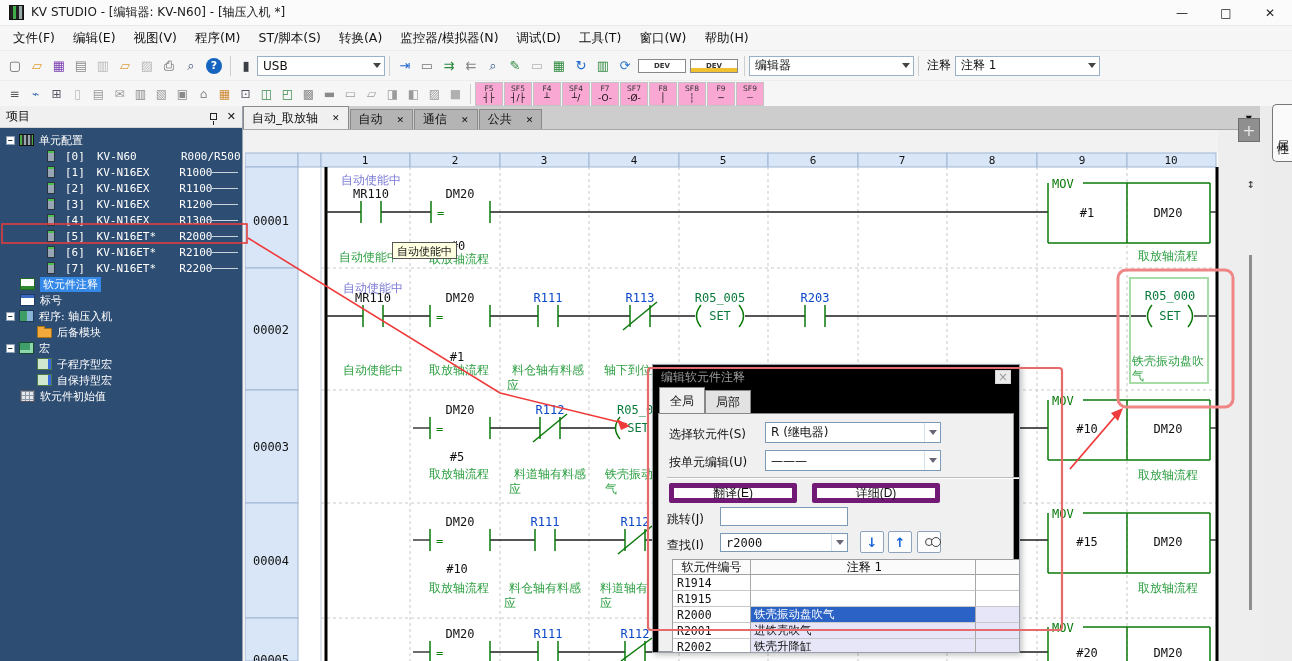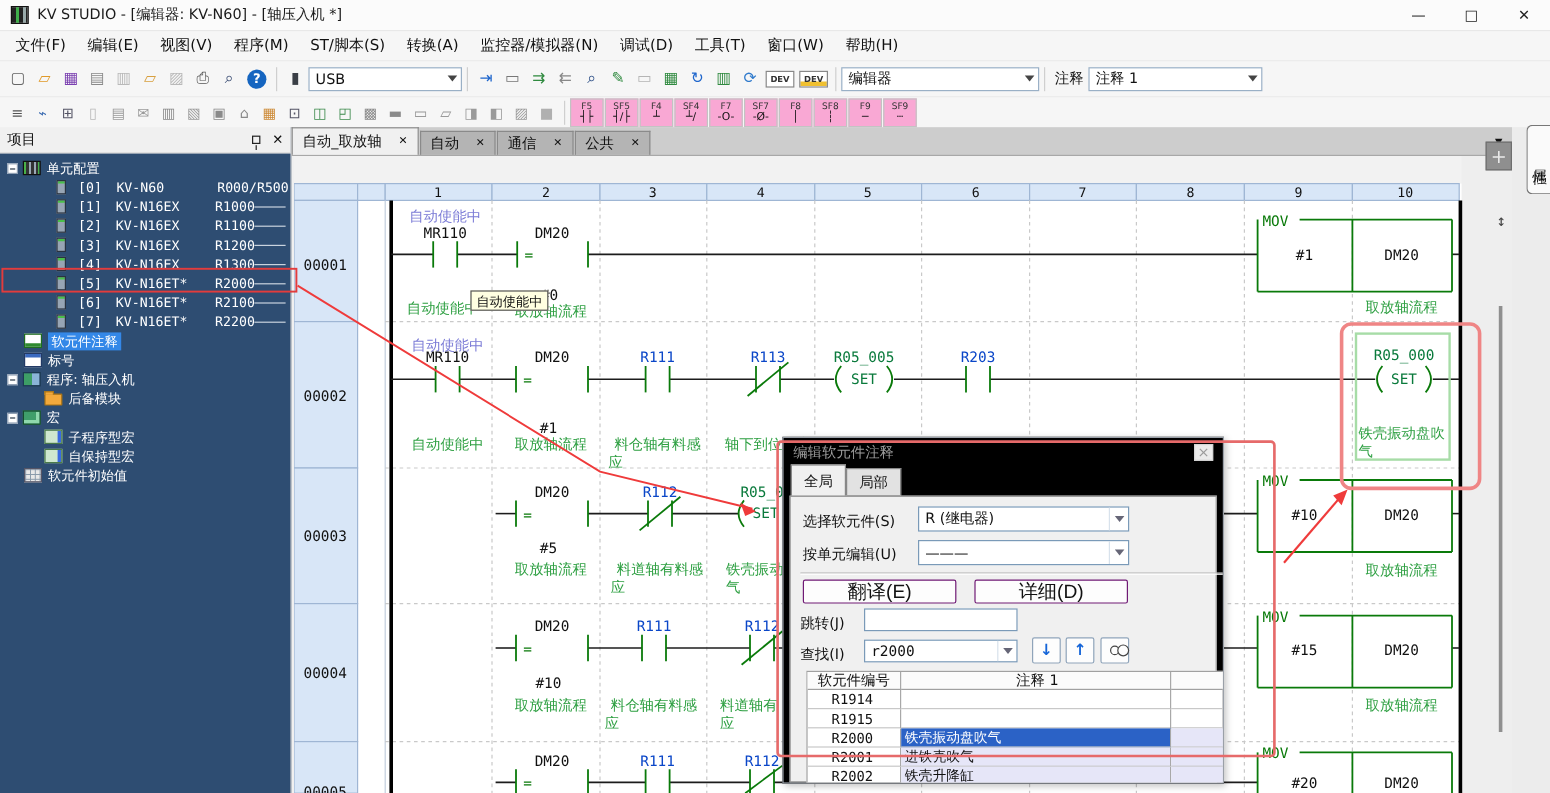--- a/index.html
+++ b/index.html
@@ -24,21 +24,21 @@
   #toolbar1 { left:0; top:50px; width:1292px; height:30px; background:#f6f6f6; border-top:1px solid #ececec; display:flex; align-items:center; padding-left:4px; }
   #toolbar2 { left:0; top:80px; width:1292px; height:26px; background:#f6f6f6; border-top:1px solid #ececec; display:flex; align-items:center; padding-left:4px; }
   .ico { width:22px; height:20px; display:flex; align-items:center; justify-content:center; font-size:13px; border-radius:2px; }
   .ico::before { content:attr(data-glyph); }
   #toolbar2 .ico { width:21px; height:18px; font-size:12px; }
   .tsep { width:1px; height:20px; background:#cfcfcf; margin:0 4px; flex:none; }
   .help-ico { width:16px; height:16px; margin:0 4px; border-radius:50%; background:#1565c0; color:#fff; font-size:11px; font-weight:bold; display:flex; align-items:center; justify-content:center; }
   .combo { height:20px; background:#fff; border:1px solid #9ab0c6; display:flex; align-items:center; font-size:12px; color:#111; padding-left:5px; position:relative; }
   .combo .dd { margin-left:auto;width:14px;height:100%;display:flex;align-items:center;justify-content:center; }
   .combo .dd::before { content:""; border:4px solid transparent; border-top:5px solid #444; margin-top:4px; }
-  .dev-badge { font-size:7px; font-weight:bold; color:#333; border:1px solid #888; background:#fff; padding:2px 3px; margin:0 2px; }
+  .dev-badge { font-size:7px; font-weight:bold; color:#333; border:1px solid #888; background:#fff; padding:2px 15px; margin:0 2px; }
   .dev-badge.dev2 { box-shadow:inset 0 -4px 0 #f0c030; }
   .tlabel { font-size:12px; color:#111; margin:0 4px; }
   .fkey { width:28px; height:24px; border:1px solid #c3c3c3; background:#f9a8d4; margin-right:1px; display:flex; flex-direction:column; align-items:center; justify-content:center; flex:none; }
   .fkey .fl { font-size:7.5px; color:#333; line-height:8px; }
   .fkey .sym { font-size:9px; color:#111; line-height:10px; }
   .fkey .sym::before { content:attr(data-glyph); }
 
   
   #project { left:0; top:106px; width:243px; height:555px; border-right:1px solid #9aa4b0; display:flex; flex-direction:column; }
   #proj-header { height:22px; background:#f0f0f0; display:flex; align-items:center; padding:0 6px; border-bottom:1px solid #d5d5d5; }
@@ -112,31 +112,31 @@
   #dlg-close { margin-left:auto; width:16px; height:14px; background:#ebebeb; border:1px solid #d6d6d6; color:#bdbdbd; font-size:10px; display:flex; align-items:center; justify-content:center; }
   .dlg-tabs { display:flex; padding-left:6px; height:24px; align-items:flex-end; }
   .dtab { font-size:12px; color:#111; border:1px solid #888; border-bottom:none; padding:3px 10px 2px; background:#e2e2e2; }
   .dtab.active { background:#f0f0f0; padding:5px 10px 3px; position:relative; z-index:2; }
   #dlg-body { margin:0 5px; border:1px solid #999; border-top:1px solid #888; height:239px; position:relative; background:#f0f0f0; }
   .frow { position:absolute; font-size:12px; color:#111; }
   .dcombo { position:absolute; height:21px; background:#fff; border:1px solid #7a9ab8; font-size:12px; color:#111; display:flex; align-items:center; padding-left:5px; }
   .dcombo .dd2 { margin-left:auto; width:16px; height:100%; display:flex; align-items:center; justify-content:center; border-left:1px solid #d8e2ec; }
   .dcombo .dd2::before { content:""; border:4px solid transparent; border-top:5px solid #667; margin-top:4px; }
   .dsep { position:absolute; left:8px; width:380px; border-top:1px solid #bcbcbc; border-bottom:1px solid #fff; }
-  .dbtn { position:absolute; height:20px; background:#fdfdfd; border:1px solid #701a75; border-radius:2px; font-size:16px; color:#111; display:flex; align-items:center; justify-content:center; }
+  .dbtn { position:absolute; height:20px; background:#fdfdfd; border:5px solid #701a75; border-radius:2px; font-size:12px; color:#111; display:flex; align-items:center; justify-content:center; }
   .dinput { position:absolute; height:19px; background:#fff; border:1px solid #7a9ab8; font-size:12px; padding:0 4px; font-family:"DejaVu Sans Mono",monospace; }
   .sqbtn { position:absolute; width:24px; height:22px; background:#fdfdfd; border:1px solid #8fa4ba; border-radius:2px; display:flex; align-items:center; justify-content:center; font-size:13px; font-weight:bold; color:#1565d8; }
   .binoc-icon { position:relative; width:8px; height:8px; border:1.6px solid #444; border-radius:50%; }
   .binoc-icon::after { content:""; position:absolute; left:5px; top:-1.6px; width:8px; height:8px; border:1.6px solid #444; border-radius:50%; background:#fdfdfd; }
   #dtable { position:absolute; left:13px; top:190px; width:370px; border:1px solid #a0a0a0; background:#fff; }
   .drow { display:flex; height:16px; }
   .drow.dhead { height:15px; background:#fbfbfb; }
   .dcell { border-right:1px solid #a8a8a8; border-bottom:1px solid #c8c8c8; font-size:11.5px; color:#111; display:flex; align-items:center; overflow:hidden; white-space:nowrap; }
   .dhead .dcell { justify-content:center; border-bottom:1px solid #a0a0a0; font-size:12px; }
-  .c-id { width:78px; padding-left:20px; font-family:"DejaVu Sans Mono",monospace; }
+  .c-id { width:78px; padding-left:4px; font-family:"DejaVu Sans Mono",monospace; }
   .dhead .c-id { padding-left:0; }
   .c-cm { width:225px; padding-left:3px; }
   .c-ex { width:65px; border-right:none; }
   .lav { background:#e6e6f8; }
   .selcell { background:#2b62c6; color:#fff; }
   #dtbl-scroll { position:absolute; left:386px; top:212px; width:2px; height:16px; background:#555; }
 
   
   #overlay { left:0; top:0; pointer-events:none; }
 </style>

